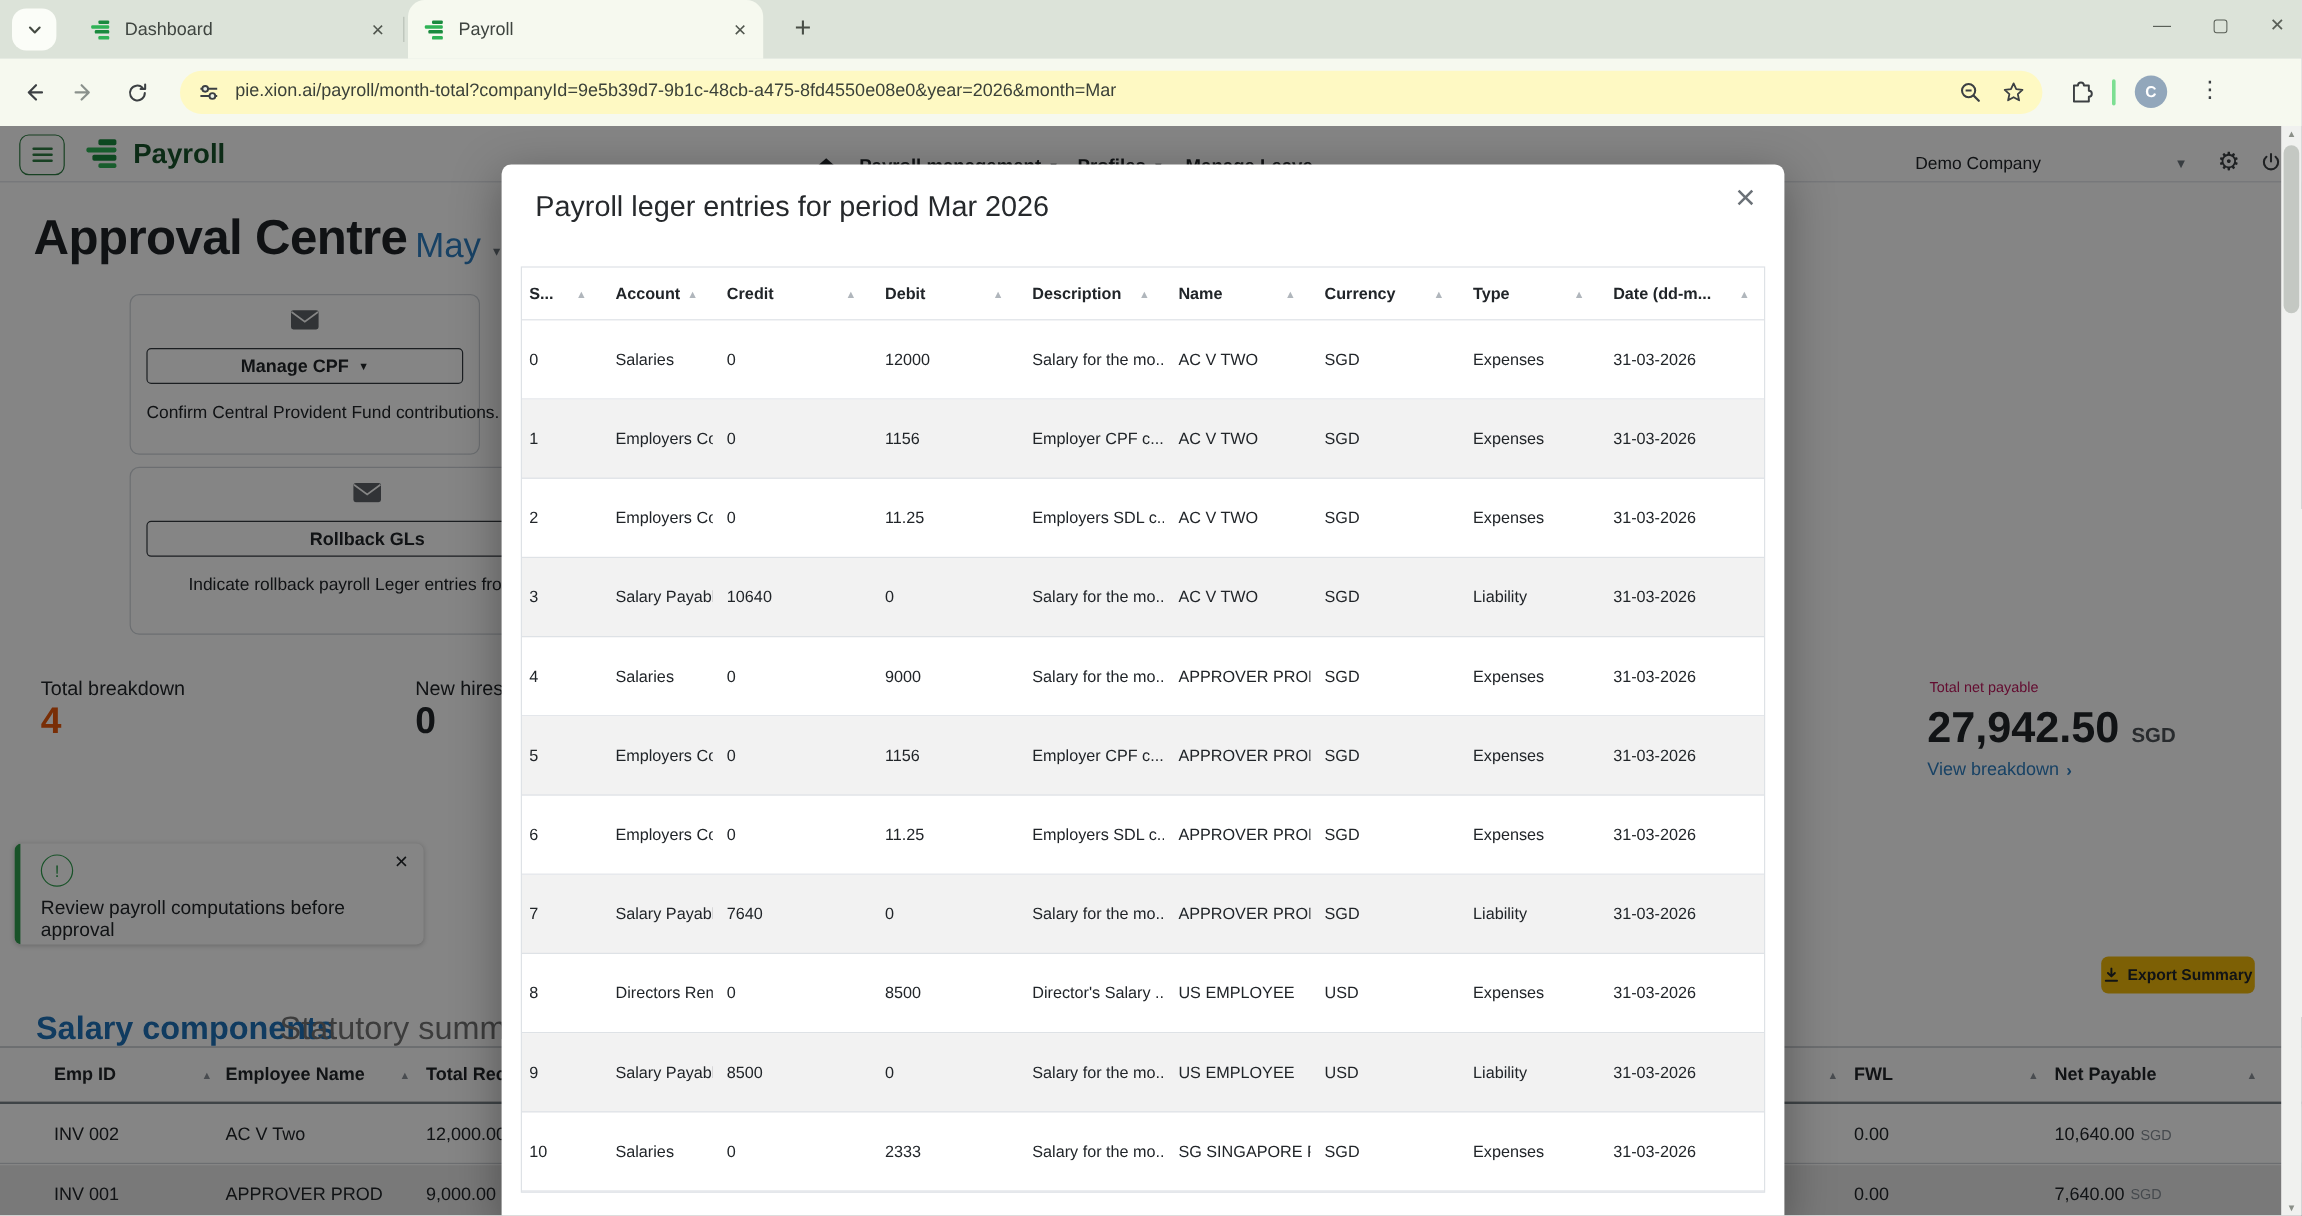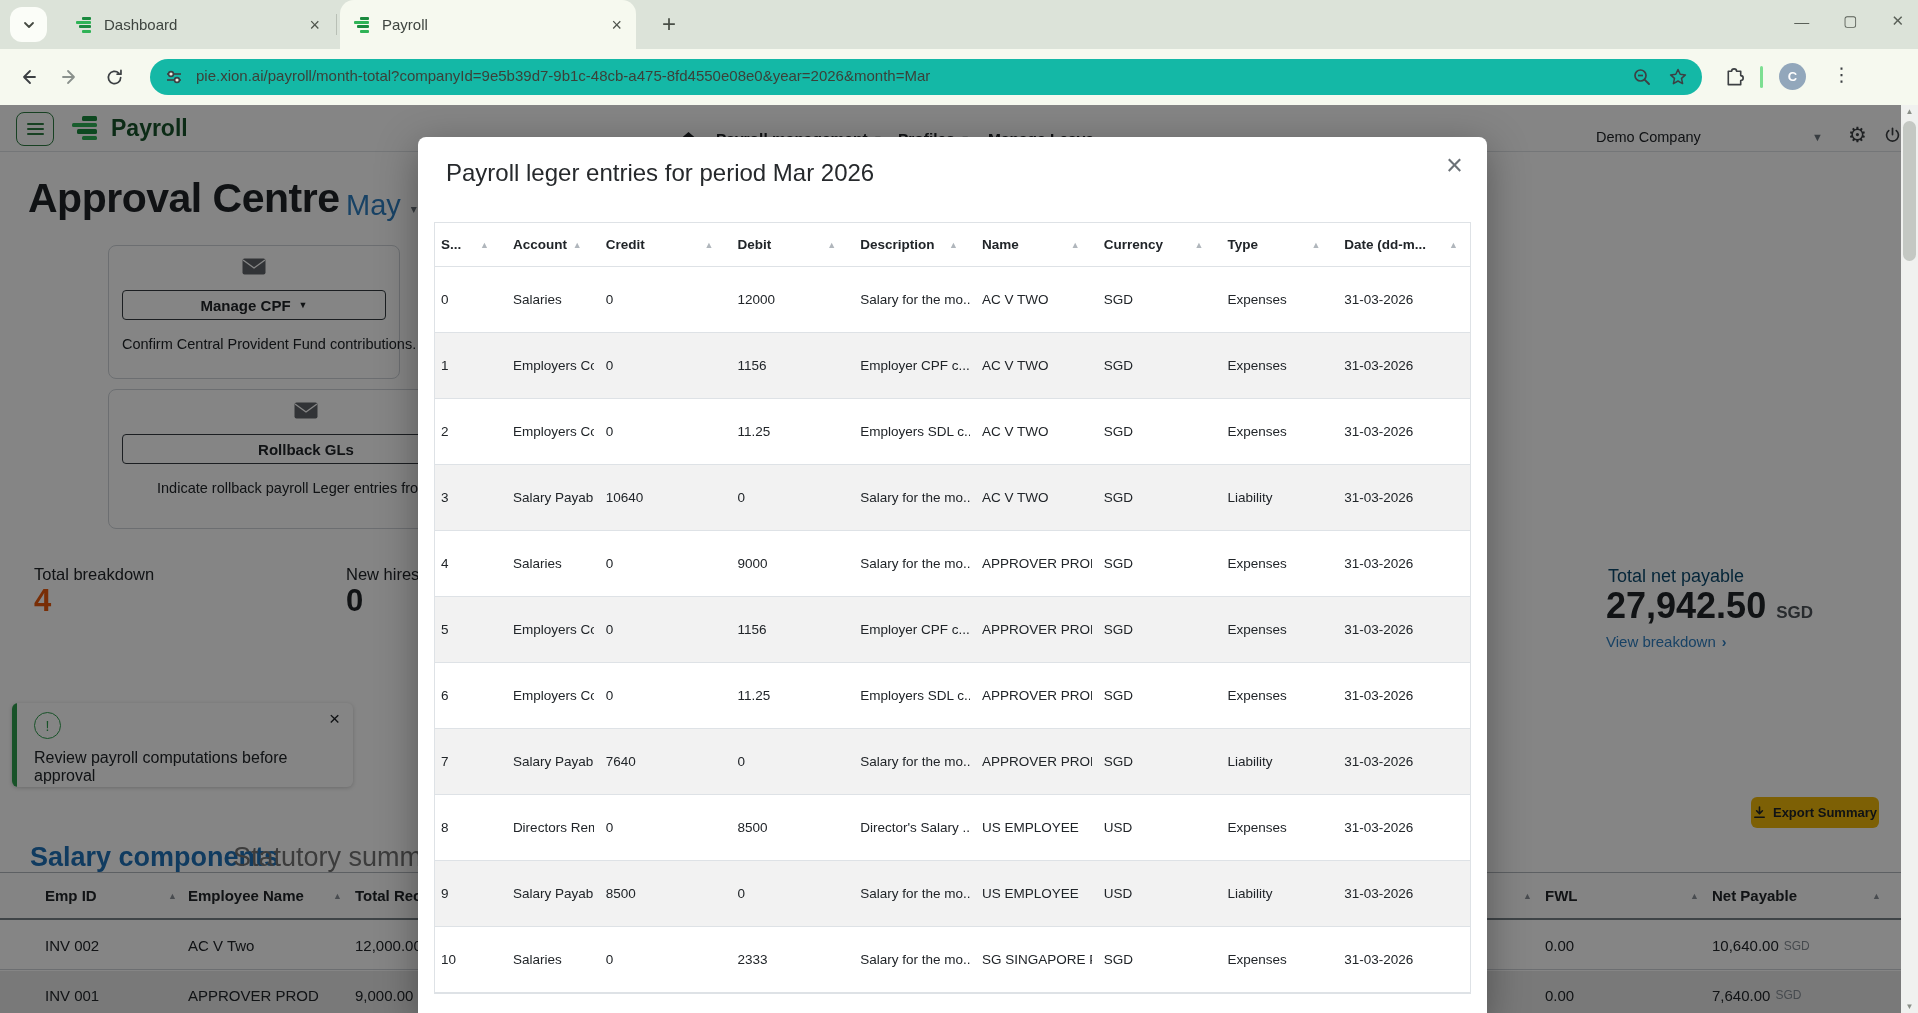--- a/index.html
+++ b/index.html
@@ -26,21 +26,21 @@
   .logo .b4{left:6px;top:14px;width:9px;background:#2fb356}
   .logo.lg{width:30px;height:27px}
   .logo.lg i{height:4.5px;border-radius:1.5px}
   .logo.lg .b1{left:10px;top:1px;width:15px}
   .logo.lg .b2{left:0;top:7.5px;width:25px}
   .logo.lg .b3{left:5px;top:14px;width:20px}
   .logo.lg .b4{left:10px;top:20.5px;width:15px}
 
   #toolbar{position:absolute;left:0;top:49px;width:100%;height:56px;background:#f6f9ef;z-index:30}
   .tb-ic{position:absolute;top:16px;display:flex;align-items:center;justify-content:center;width:24px;height:24px}
-  #omnibox{position:absolute;left:150px;top:10px;width:1552px;height:36px;border-radius:18px;background:#14b8a6;display:flex;align-items:center}
+  #omnibox{position:absolute;left:150px;top:10px;width:1552px;height:36px;border-radius:18px;background:#fef9c3;display:flex;align-items:center}
   #omni-url{position:absolute;left:46px;top:8px;font-size:15px;color:#3b4139;white-space:nowrap;overflow:hidden;max-width:1280px}
   #avatar{position:absolute;left:1779px;top:14px;width:27px;height:27px;border-radius:50%;background:#92a7bb;color:#fff;font-size:13px;font-weight:bold;display:flex;align-items:center;justify-content:center}
   #profile-divider{position:absolute;left:1760px;top:17px;width:3px;height:22px;background:#7ddf92;border-radius:2px}
   #kebab{position:absolute;left:1832px;top:14px;font-size:19px;color:#3c4043}
 
   
   #page{position:absolute;left:0;top:105px;width:1918px;height:908px;background:#fff;overflow:hidden;z-index:1}
   #overlay{position:absolute;left:0;top:105px;width:1918px;height:908px;background:rgba(0,0,0,.48);z-index:5}
 
   #appheader{position:absolute;left:0;top:0;width:100%;height:47px;background:#fff;border-bottom:1px solid #dee2e6}
@@ -65,21 +65,21 @@
   .env{position:absolute;left:50%;transform:translateX(-50%);top:12px}
   .card-btn{position:absolute;left:13px;right:13px;top:44px;height:30px;border:1px solid #343a40;border-radius:4px;background:#fff;display:flex;align-items:center;justify-content:center;gap:8px;font-size:15px;font-weight:bold;color:#212529}
   .card-desc{position:absolute;top:90px;font-size:14.5px;color:#212529;white-space:nowrap}
   #card1 .card-desc{left:13px}
   #card2 .card-desc{left:48px}
 
   .stat-label{position:absolute;top:460px;font-size:16.5px;color:#212529}
   .stat-value{position:absolute;top:478px;font-size:31px;font-weight:bold;color:#212529}
   #stat1-value{color:#e8590c}
 
-  #net-label{position:absolute;left:1608px;top:461px;font-size:18px;color:#0c4a6e}
+  #net-label{position:absolute;left:1608px;top:461px;font-size:12px;color:#be185d}
   #net-amount{position:absolute;left:1606px;top:480px;font-size:36px;font-weight:bold;color:#212529}
   #net-cur{font-size:17px;font-weight:bold;color:#4d5358}
   #net-link{position:absolute;left:1606px;top:528px;font-size:15px;color:#2f7fc1;display:flex;gap:6px;align-items:center}
   #net-link b{font-size:14px}
 
   #notice{position:absolute;left:12px;top:598px;width:341px;height:84px;background:#fff;border-radius:6px;overflow:hidden;box-shadow:0 1px 4px rgba(0,0,0,.2)}
   #notice-bar{position:absolute;left:0;top:0;bottom:0;width:5px;background:#2f9e4e}
   #notice-icon{position:absolute;left:22px;top:9px;width:27px;height:27px;border:1.6px solid #2f9e4e;border-radius:50%;color:#2f9e4e;font-size:14px;display:flex;align-items:center;justify-content:center}
   #notice-close{position:absolute;right:13px;top:5px;font-size:19px;color:#212529}
   #notice-text{position:absolute;left:22px;top:46px;font-size:16px;color:#212529}

